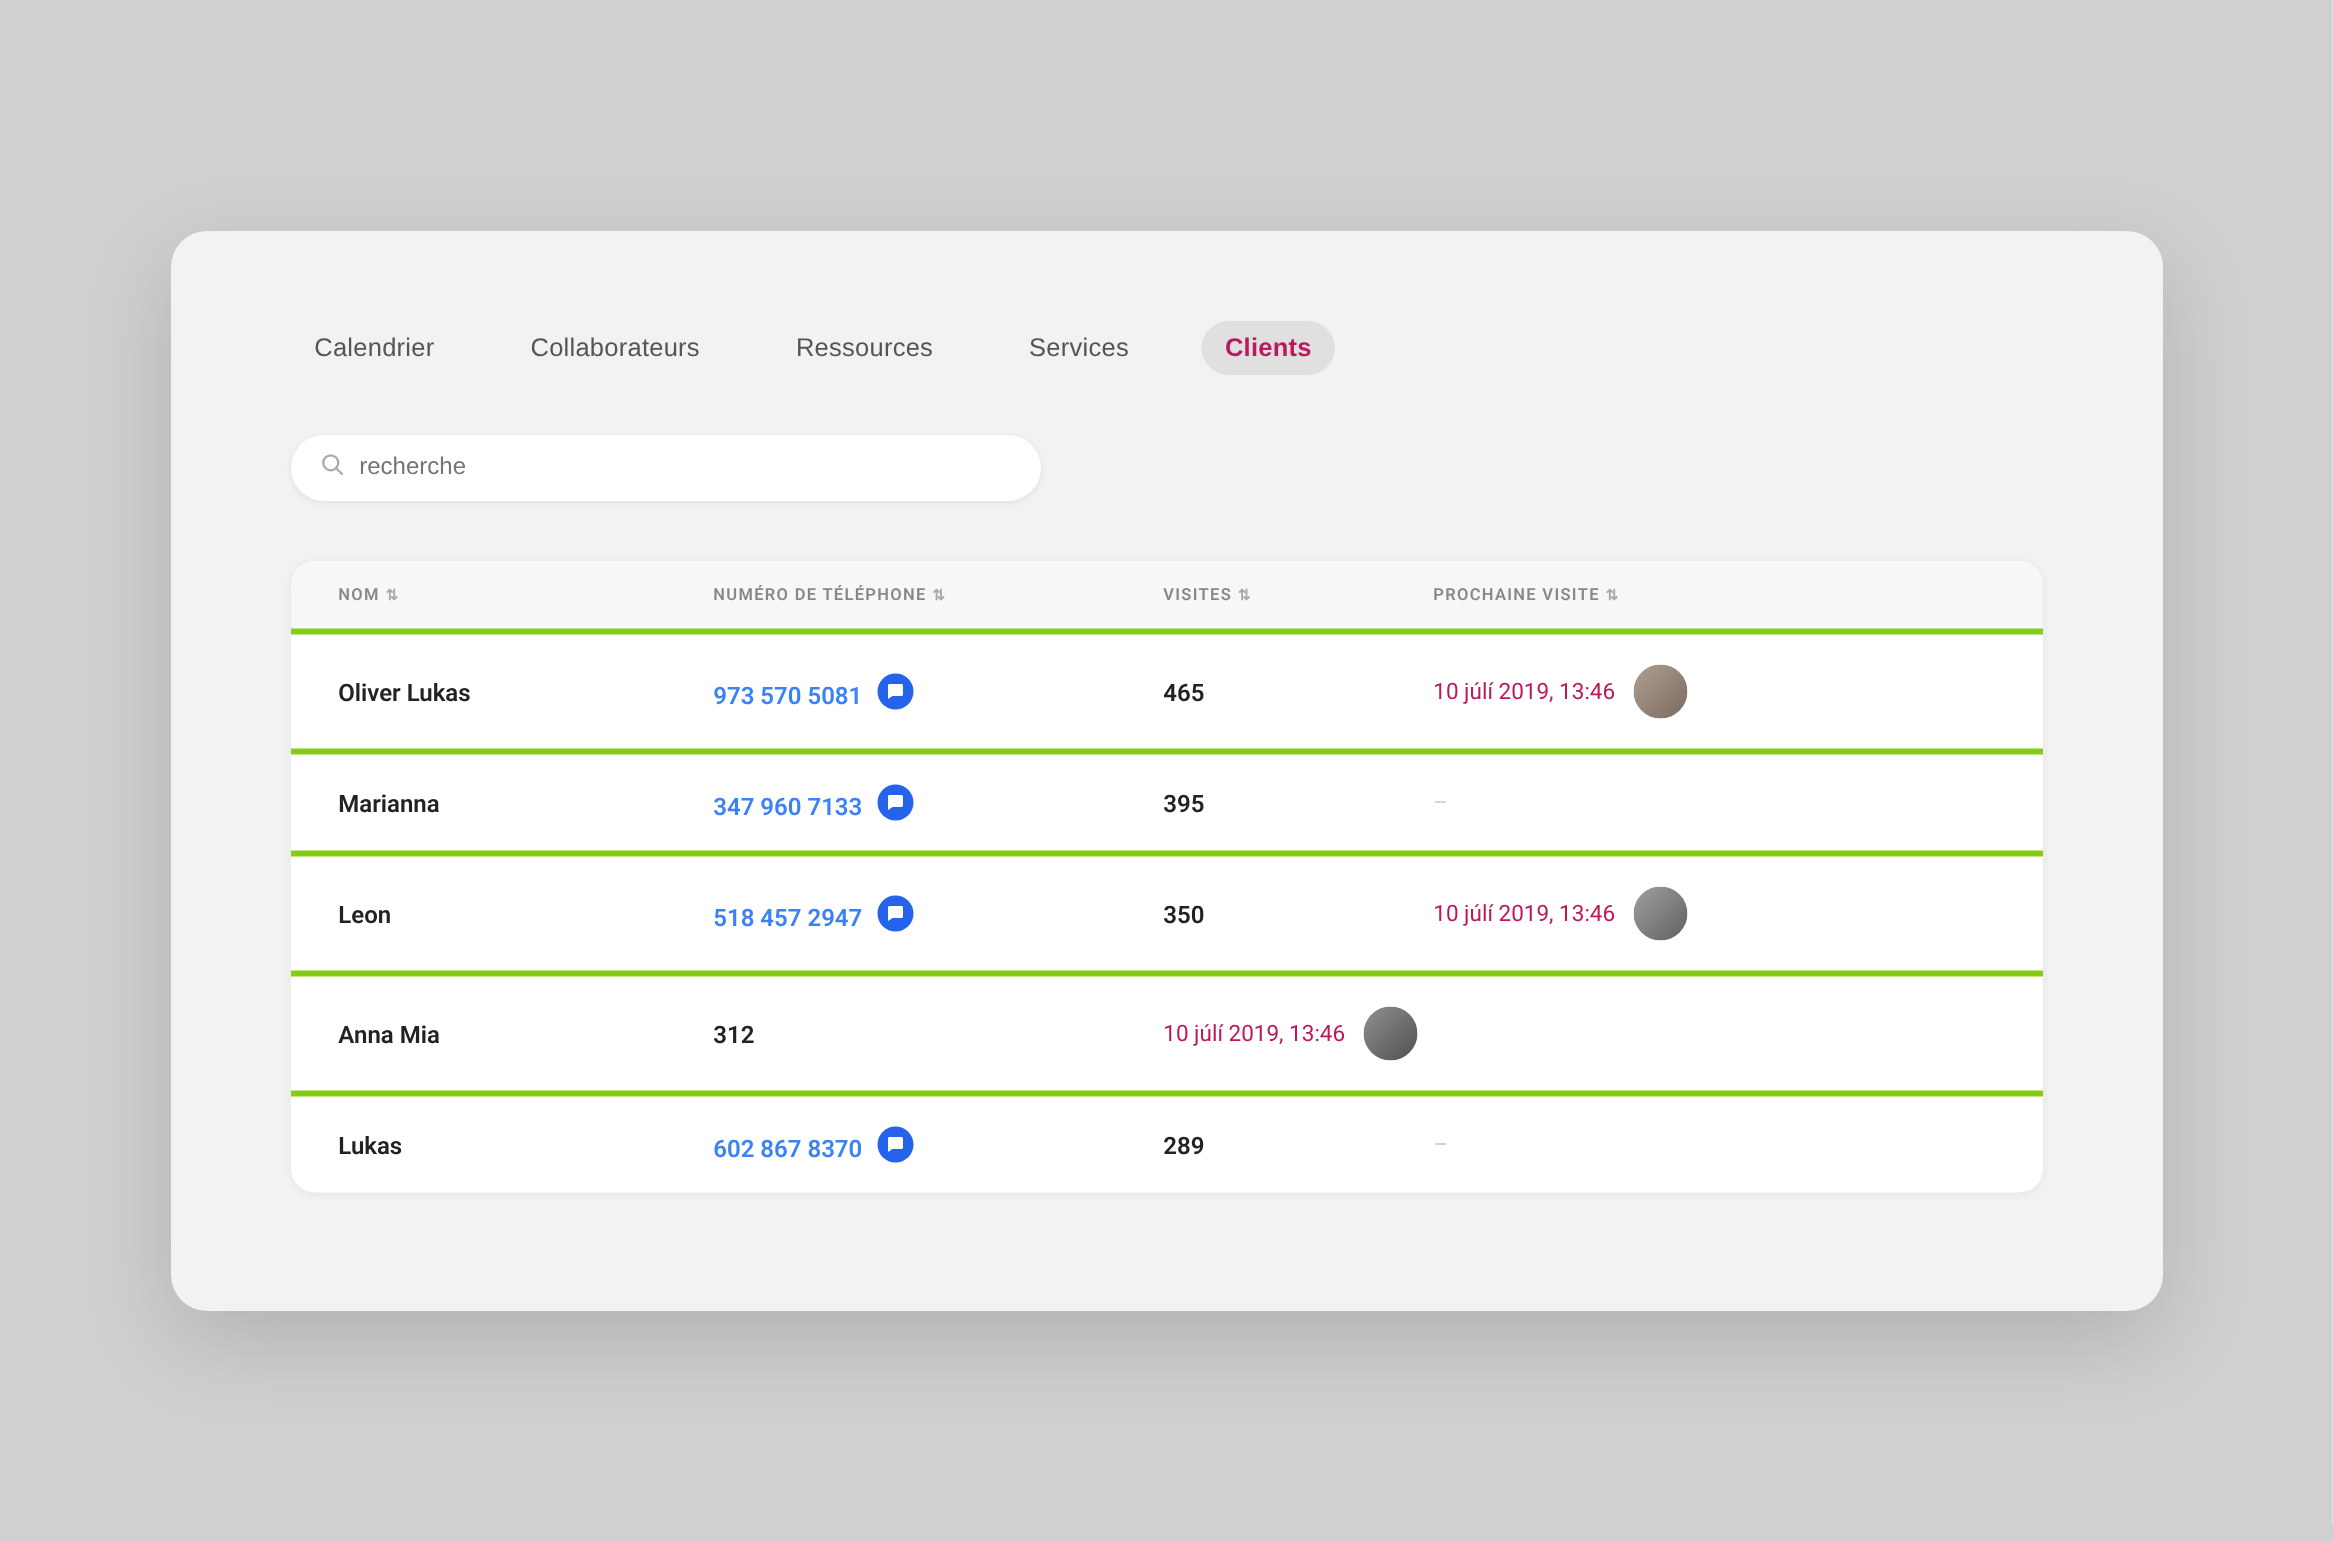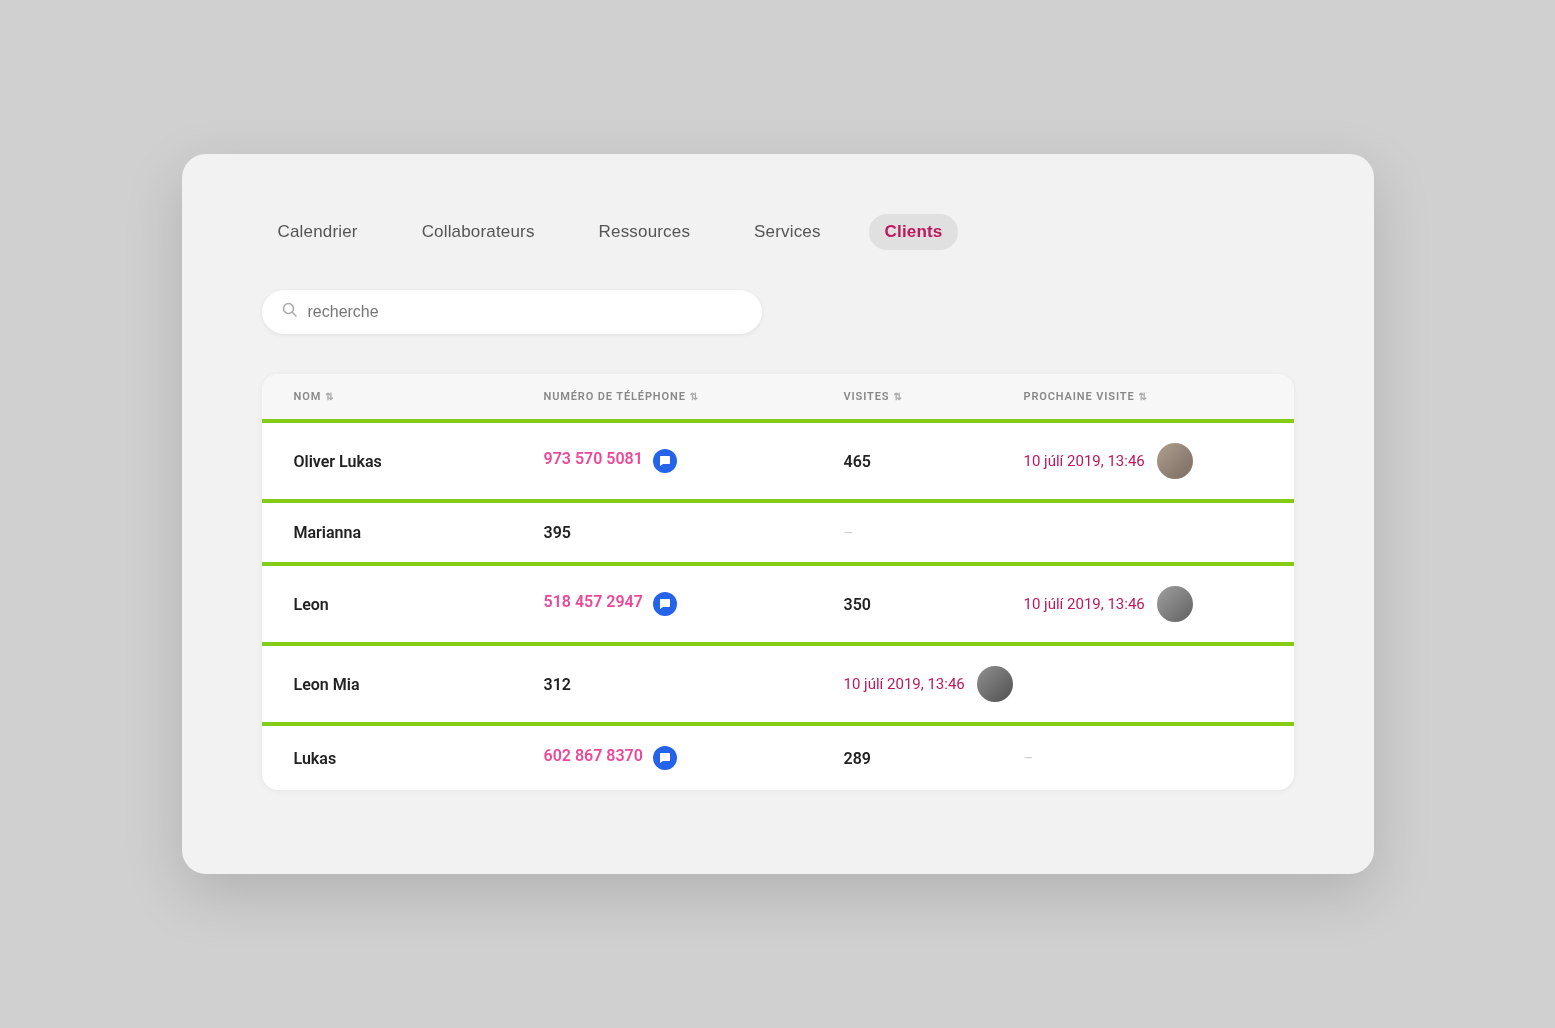--- a/index.html
+++ b/index.html
@@ -13,21 +13,21 @@
       display: flex;
       justify-content: center;
       align-items: center;
       min-height: 100vh;
       font-family: -apple-system, BlinkMacSystemFont, 'Segoe UI', Roboto, sans-serif;
     }
 
     .app-window {
       background: #f2f2f2;
       border-radius: 24px;
-      width: 1192px;
+      width: 1328px;
       min-height: 720px;
       padding: 60px 80px;
       box-shadow: 0 20px 60px rgba(0,0,0,0.15);
     }
 
     .nav-tabs {
       display: flex;
       align-items: center;
       gap: 32px;
       margin-bottom: 40px;
@@ -120,25 +120,25 @@
     }
 
     .cell-name {
       font-size: 16px;
       font-weight: 600;
       color: #222;
     }
 
     .cell-phone {
       display: flex;
-      align-items: flex-start;
+      align-items: flex-end;
       gap: 10px;
       font-size: 16px;
       font-weight: 600;
-      color: #ec4899;
+      color: #3b82f6;
     }
 
     .chat-icon {
       width: 24px;
       height: 24px;
       background: #2563eb;
       border-radius: 50%;
       display: flex;
       align-items: center;
       justify-content: center;
@@ -239,20 +239,28 @@
           <div class="cell-visits">465</div>
           <div class="cell-next-visit">
             <span>10 júlí 2019, 13:46</span>
             <div class="avatar avatar-1">
               <div class="avatar-inner"></div>
             </div>
           </div>
         </div>
         <div class="table-row">
           <div class="cell-name">Marianna</div>
+          <div class="cell-phone">
+      <span>347 960 7133</span>
+      <span class="chat-icon">
+        <svg width="12" height="12" viewBox="0 0 12 12" fill="none">
+          <path d="M1 2C1 1.44772 1.44772 1 2 1H10C10.5523 1 11 1.44772 11 2V8C11 8.55228 10.5523 9 10 9H4L1 11V2Z" fill="white"></path>
+        </svg>
+      </span>
+    </div>
           <div class="cell-visits">395</div>
           <div class="cell-next-visit empty">
             <span>–</span>
           </div>
         </div>
         <div class="table-row">
           <div class="cell-name">Leon</div>
           <div class="cell-phone">
       <span>518 457 2947</span>
       <span class="chat-icon">
@@ -263,21 +271,21 @@
     </div>
           <div class="cell-visits">350</div>
           <div class="cell-next-visit">
             <span>10 júlí 2019, 13:46</span>
             <div class="avatar avatar-2">
               <div class="avatar-inner"></div>
             </div>
           </div>
         </div>
         <div class="table-row">
-          <div class="cell-name">Leon Mia</div>
+          <div class="cell-name">Anna Mia</div>
           <div class="cell-visits">312</div>
           <div class="cell-next-visit">
             <span>10 júlí 2019, 13:46</span>
             <div class="avatar avatar-3">
               <div class="avatar-inner"></div>
             </div>
           </div>
         </div>
         <div class="table-row">
           <div class="cell-name">Lukas</div>

